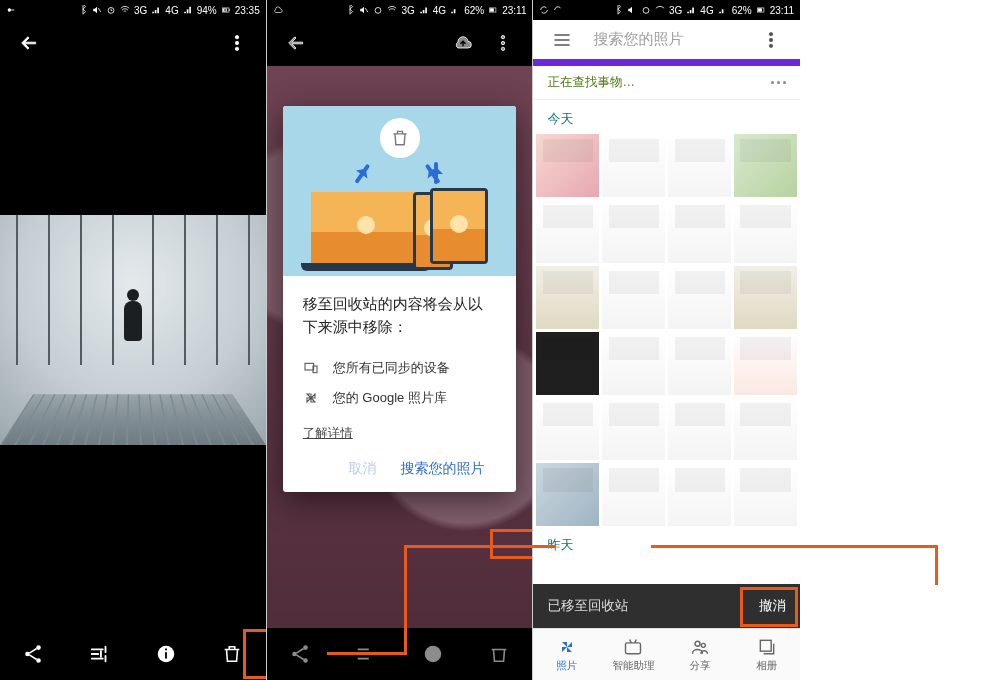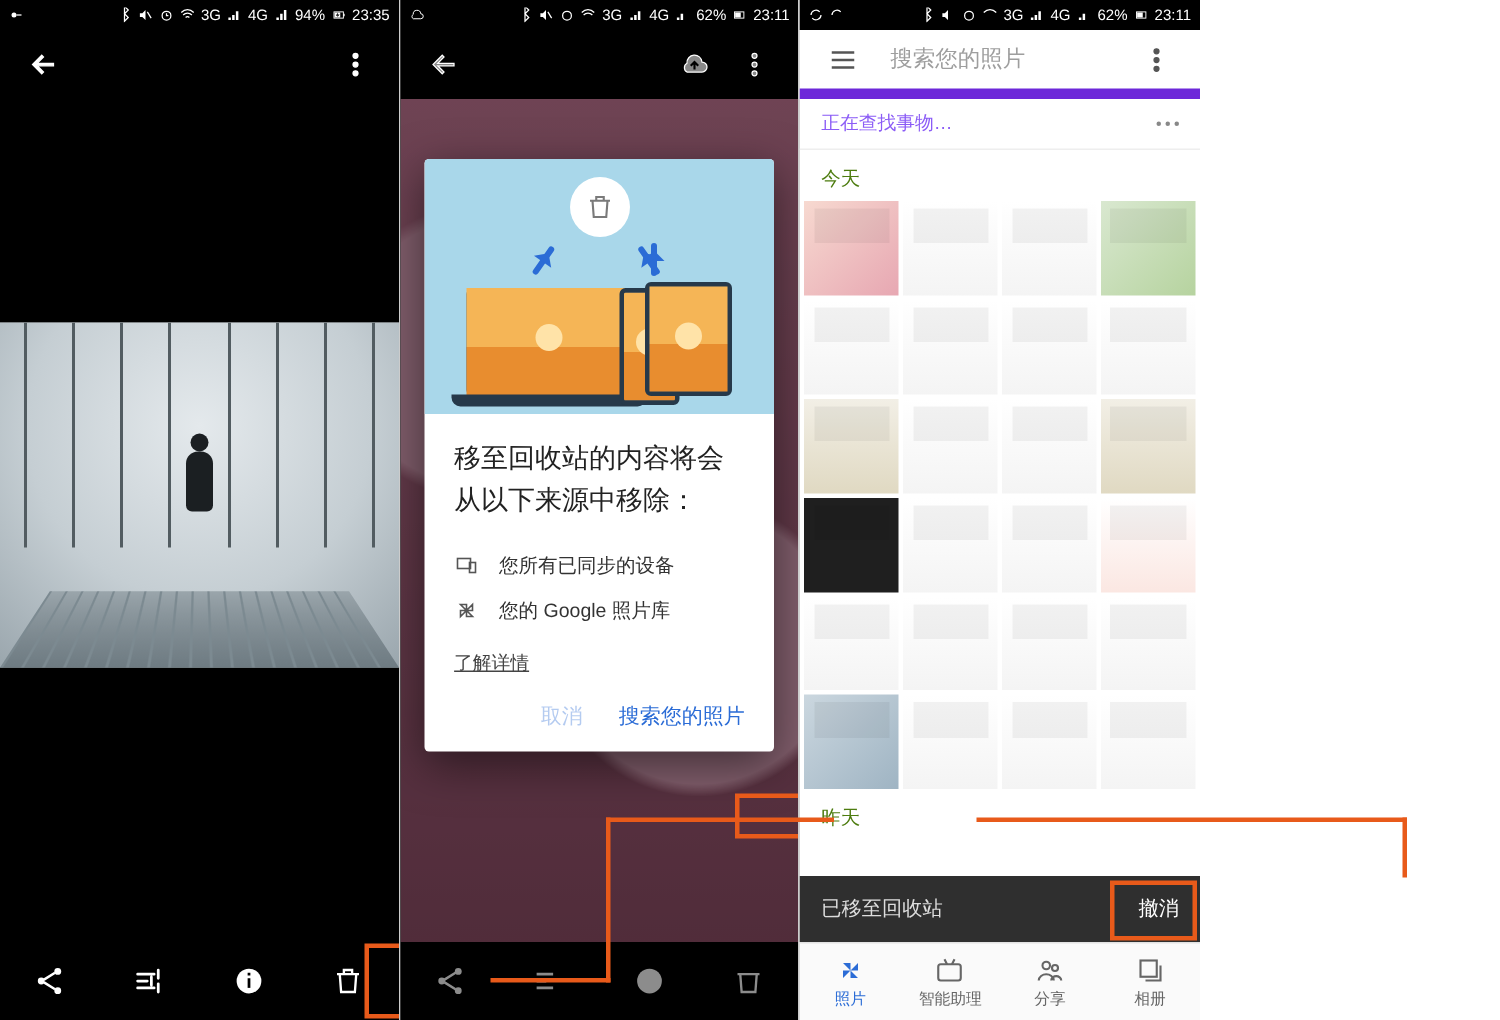--- a/index.html
+++ b/index.html
@@ -37,47 +37,47 @@
   .bridge .figure .head{width:12px;height:12px;background:#1b1f22;border-radius:50%;margin:-6px auto 0;}
   
   .actbar { position:absolute; left:0; right:0; bottom:0; height:52px; background:#000; display:flex; align-items:center; justify-content:space-around;}
   .actbar svg{width:22px;height:22px;fill:#fff;}
   .hl-box { position:absolute; border:3px solid #e85a1a; pointer-events:none;}
   .hl-line{ position:absolute; background:#e85a1a; pointer-events:none; height:3px;}
   .finger { position:absolute; width:22px; height:22px; border-radius:50%; background:radial-gradient(circle at 35% 30%,#ffb199,#f04e23 70%); pointer-events:none;}
   .dialog { position:absolute; left:16px; right:16px; top:106px; background:#fff; color:#222; border-radius:3px; box-shadow:0 8px 30px rgba(0,0,0,.5); overflow:hidden;}
   .dlg-illus{height:170px; background:#a9d7ea; position:relative;}
   .dlg-body{ padding:16px 20px 8px;}
-  .dlg-title{ font-size:18px; line-height:1.55; margin-bottom:14px;}
+  .dlg-title{ font-size:15px; line-height:1.55; margin-bottom:14px;}
   .dlg-item { display:flex; align-items:center; gap:14px; font-size:13px; color:#333; padding:6px 0;}
   .dlg-item svg{width:16px;height:16px;fill:none;stroke:#555;stroke-width:1.6;}
   .dlg-learn{ font-size:12.5px; color:#444; text-decoration:underline; display:inline-block; margin-top:12px;}
-  .dlg-actions{ display:flex; justify-content:flex-end; gap:24px; padding:10px 20px 14px;}
+  .dlg-actions{ display:flex; justify-content:flex-end; gap:24px; padding:10px 32px 14px;}
   .dlg-actions span{ font-size:14px; color:#2b6cd6; font-weight:500;}
   
   .ill-trash{position:absolute; left:50%; top:12px; transform:translateX(-50%); width:40px;height:40px;border-radius:50%;background:#fff;display:flex;align-items:center;justify-content:center;}
   .ill-trash svg{width:20px;height:20px;fill:#7a7a7a;}
   .ill-arrow{position:absolute;width:10px;height:30px;}
   .ill-arrow::before{content:"";position:absolute;left:3px;top:0;width:4px;height:22px;background:#2b6cd6;border-radius:2px;}
   .ill-arrow::after{content:"";position:absolute;left:-2px;top:-2px;border:7px solid transparent;border-bottom-color:#2b6cd6;}
   .dev{position:absolute;bottom:12px;background:#324a5e;border-radius:4px;}
   .dev.laptop{width:110px;height:72px;left:28px;}
   .dev.laptop::after{content:"";position:absolute;left:-10px;right:-10px;bottom:-7px;height:8px;background:#26394a;border-radius:0 0 6px 6px;}
   .dev.phone{width:40px;height:78px;left:130px;bottom:6px;border:3px solid #26394a;}
   .dev.tab{width:58px;height:76px;right:28px;border:3px solid #26394a;}
   .dev .sun{position:absolute;inset:0;background:linear-gradient(#f5b556 0 55%,#e88d2f 55%);}
   .dev .sun::after{content:"";position:absolute;left:50%;top:34%;width:18px;height:18px;border-radius:50%;background:#ffe3a8;transform:translateX(-50%);}    
   
   .tabs3 { height:34px; display:flex; border-bottom:1px solid #eee; font-size:12.5px;}
   .tabs3 .t{flex:1;display:flex;align-items:center;justify-content:center;color:#666;}
-  .tabs3 .t:first-child{color:#8b5cf6;}
+  .tabs3 .t:first-child{color:#4d7c0f;}
   .tabs3wrap{position:relative;}
   .dots{display:flex;gap:3px;align-items:center;}
   .dots i{width:3px;height:3px;border-radius:50%;background:#888;display:block;}
-  .section-h{font-size:13px;color:#4d7c0f;padding:10px 14px 6px;}
+  .section-h{font-size:13px;color:#0f766e;padding:10px 14px 6px;}
   .grid3{display:grid;grid-template-columns:repeat(4,1fr);gap:3px;padding:0 3px;}
   .thumb{aspect-ratio:1/1;background:#e6e6e6;background-size:cover;position:relative;overflow:hidden;}
   .thumb.a{background:linear-gradient(135deg,#f7d9d0,#e7a7b2);}
   .thumb.b{background:linear-gradient(#fff,#f4f4f4);}
   .thumb.c{background:linear-gradient(135deg,#d9e8d0,#b6d39f);}
   .thumb.d{background:#1f1f1f;}
   .thumb.e{background:linear-gradient(#f2efe6,#e0d9c2);}
   .thumb.f{background:linear-gradient(135deg,#cbd7df,#9fb4c3);}
   .thumb.g{background:linear-gradient(#fff,#fbe7e2);}
   .thumb::after{content:"";position:absolute;inset:8% 10% 55% 10%;background:rgba(0,0,0,.05);}

